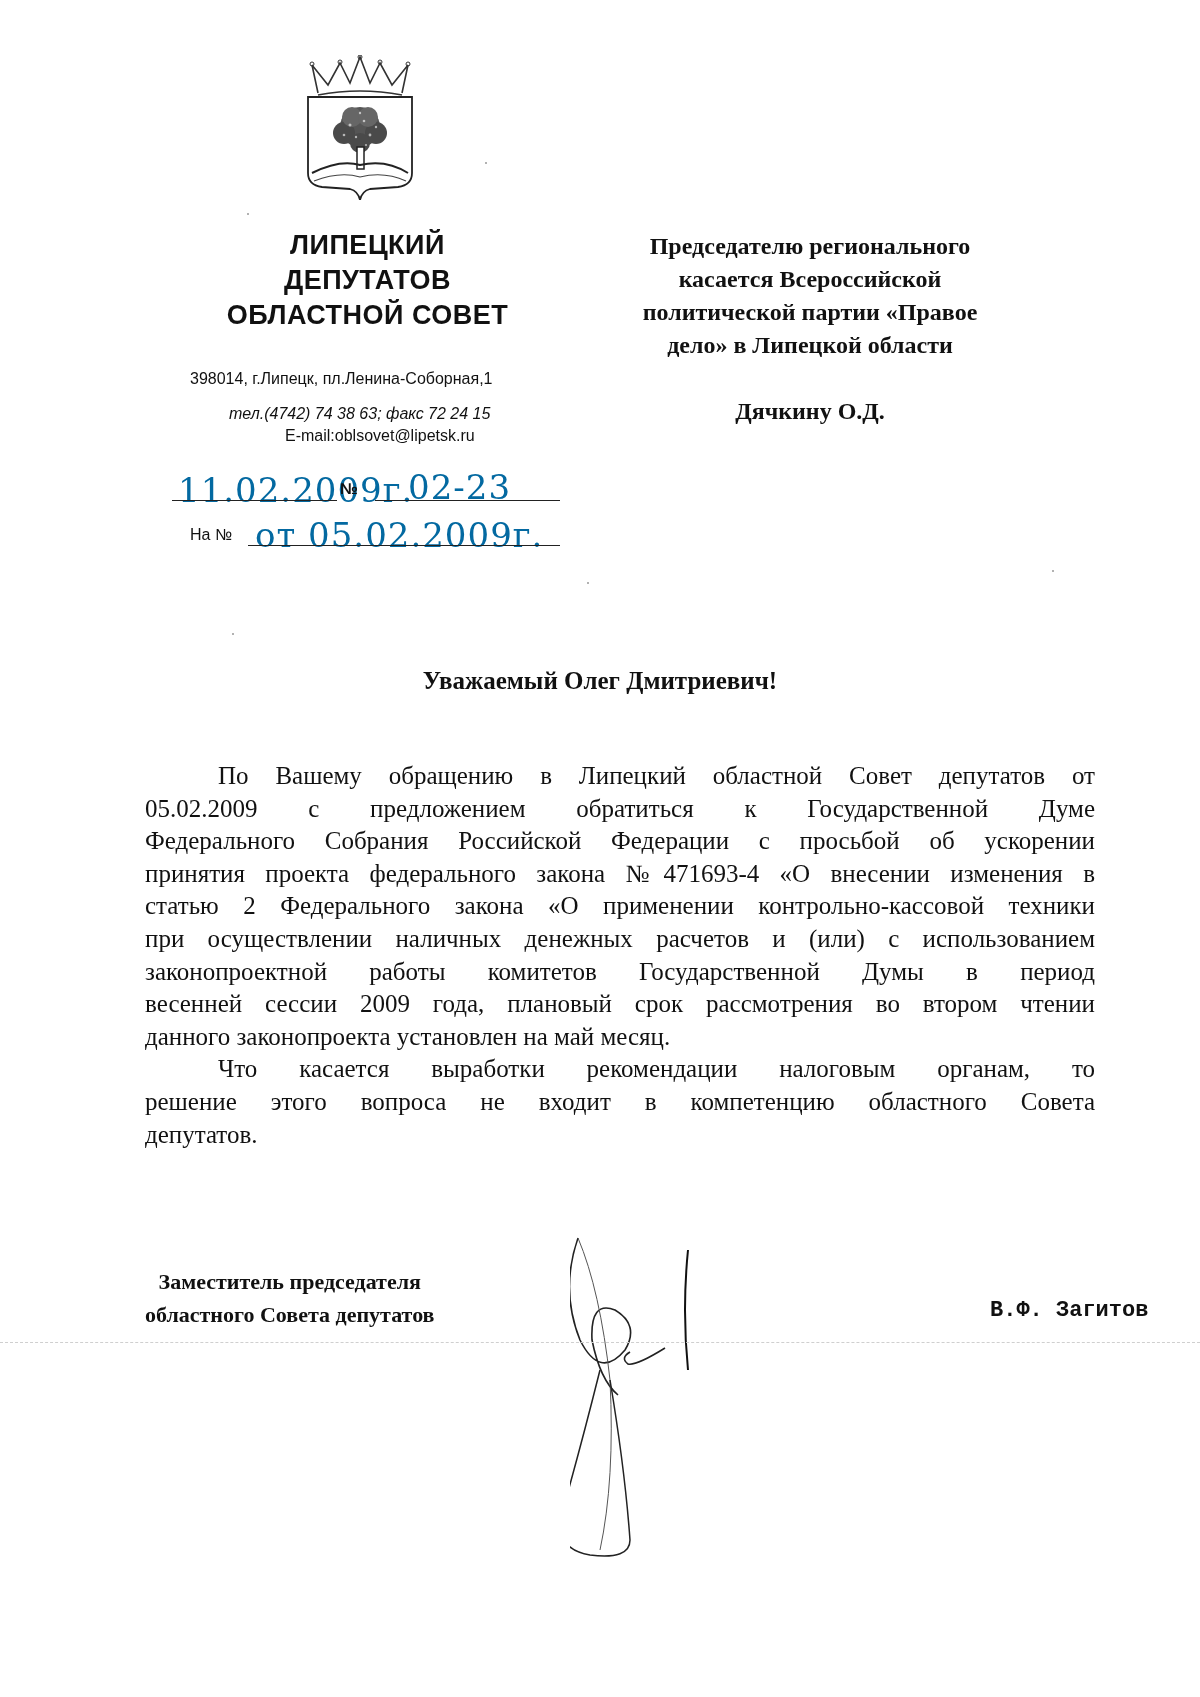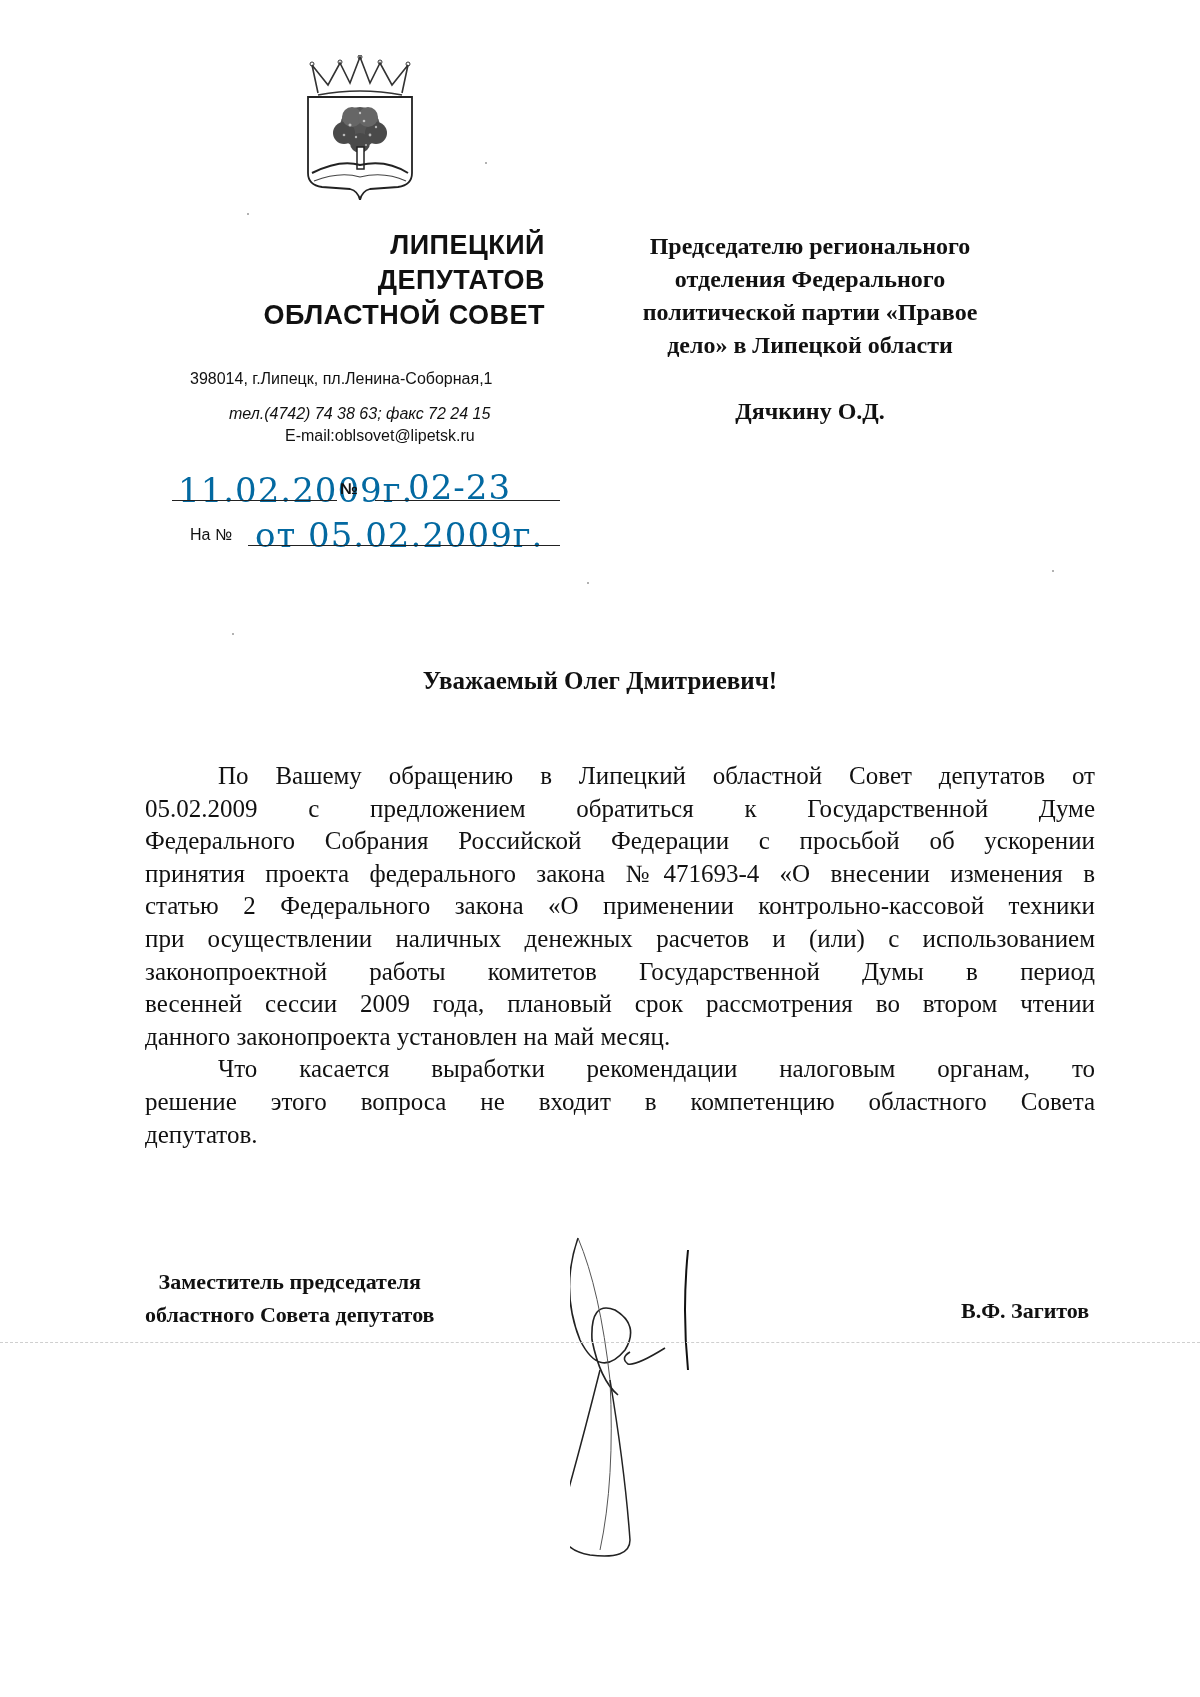--- a/index.html
+++ b/index.html
@@ -1,21 +1,21 @@
 <!DOCTYPE html>
 <html><head>
 <meta charset="utf-8">
 <style>
   html, body { margin: 0; padding: 0; background: #ffffff; }
   body { width: 1200px; height: 1697px; position: relative; overflow: hidden; color: #111; }
   .page { position: absolute; left: 0; top: 0; width: 1200px; height: 1697px; background: #fff; }
 
   .emblem { position: absolute; left: 300px; top: 55px; width: 120px; height: 145px; }
 
-  .org { position: absolute; left: 190px; top: 228px; width: 355px; text-align: right;
+  .org { position: absolute; left: 190px; top: 228px; width: 355px; text-align: center;
          font-family: "Liberation Sans", sans-serif; font-weight: bold; font-size: 27px; line-height: 35px; letter-spacing: 0.5px; }
   .org div { white-space: nowrap; }
 
   .addr { position: absolute; font-family: "Liberation Sans", sans-serif; font-size: 16px; white-space: nowrap; }
   .addr1 { left: 190px; top: 370px; }
   .addr2 { left: 229px; top: 405px; font-style: italic; }
   .addr3 { left: 257px; top: 427px; margin-left: 28px; }
 
   .reg-line { position: absolute; border-bottom: 1.5px solid #222; height: 0; }
   .hand { position: absolute; font-family: "DejaVu Serif", serif; font-size: 34px; color: #0369a1; white-space: nowrap; letter-spacing: 1px; }
@@ -32,21 +32,21 @@
                 font-family: "Liberation Serif", serif; font-weight: bold; font-size: 25px; }
 
   .body { position: absolute; left: 145px; top: 760px; width: 950px;
           font-family: "Liberation Serif", serif; font-size: 25px; line-height: 32.6px; text-align: justify; }
   .body .line { display: block; text-align: justify; text-align-last: justify; white-space: nowrap; }
   .body .line.last { text-align-last: left; }
   .body .line.indent { padding-left: 73px; }
 
   .sign-title { position: absolute; left: 145px; top: 1265px; font-family: "Liberation Serif", serif; font-weight: bold; font-size: 22px; line-height: 33px; }
   .sign-title div { white-space: nowrap; text-align: center; }
-  .sign-name { position: absolute; left: 961px; top: 1298px; font-family: Liberation Serif, serif; font-weight: bold; font-size: 22px; white-space: nowrap; }
+  .sign-name { position: absolute; left: 990px; top: 1298px; font-family: Liberation Mono, monospace; font-weight: bold; font-size: 22px; white-space: nowrap; }
   .fold-line { position: absolute; left: 0; top: 1342px; width: 1200px; height: 0; border-top: 1.5px dashed #cfcfcf; }
   .signature { position: absolute; left: 570px; top: 1230px; width: 200px; height: 330px; }
 
   .speck { position: absolute; width: 2px; height: 2px; background: #999; border-radius: 1px; }
 </style>
 </head>
 <body>
 
 <div class="page">
 
@@ -101,21 +101,21 @@
   <div class="label" style="left:340px; top:480px;">№</div>
   <div class="hand" style="left:408px; top:467px;">02-23</div>
   <div class="reg-line" style="left:375px; top:500px; width:185px;"></div>
 
   <div class="label light" style="left:190px; top:526px;">На №</div>
   <div class="hand" style="left:255px; top:515px;">от 05.02.2009г.</div>
   <div class="reg-line" style="left:248px; top:545px; width:312px;"></div>
 
   <div class="addressee">
     <div>Председателю регионального</div>
-    <div>отделения Федерального</div>
+    <div>касается Всероссийской</div>
     <div>политической партии «Правое</div>
     <div>дело» в Липецкой области</div>
   </div>
   <div class="addressee-name">Дячкину О.Д.</div>
 
   <div class="salutation">Уважаемый Олег Дмитриевич!</div>
 
   <div class="body">
     <div>
       <span class="line indent">По Вашему обращению в Липецкий областной Совет депутатов от</span>

